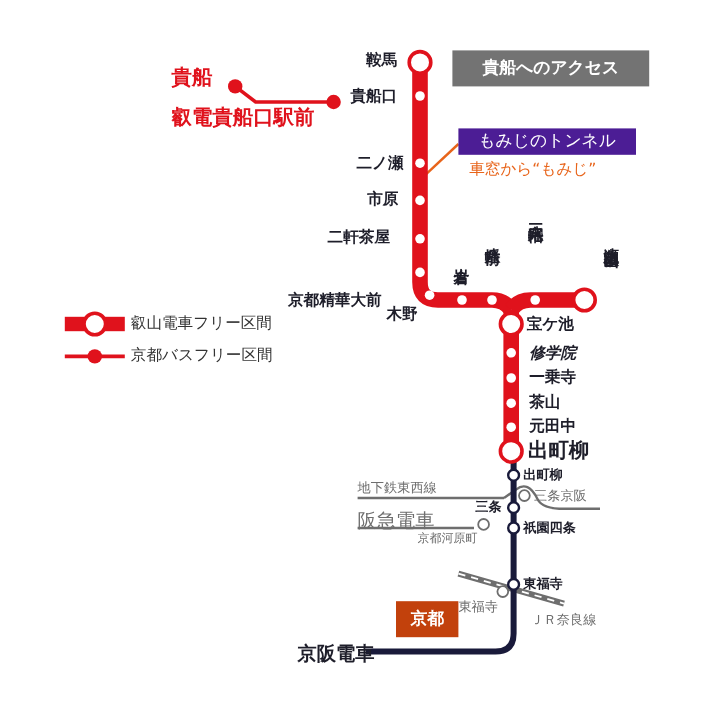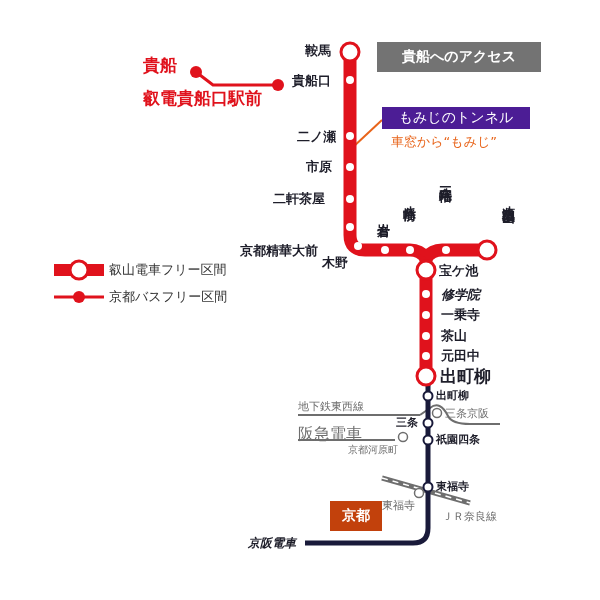--- a/index.html
+++ b/index.html
@@ -122,21 +122,21 @@
 <div class="lbl" style="left:441px;top:349px;">元田中</div>
 <div class="lbl" style="left:440px;top:368px;font-size:17px;">出町柳</div>
 
 <div class="lbl gray" style="left:109px;top:263px;color:#333;">叡山電車フリー区間</div>
 <div class="lbl gray" style="left:109px;top:290px;color:#333;">京都バスフリー区間</div>
 
 <div class="lbl" style="left:436px;top:390px;font-size:11px;">出町柳</div>
 <div class="lbl" style="left:396px;top:417px;font-size:11px;">三条</div>
 <div class="lbl" style="left:436px;top:434px;font-size:11px;">祇園四条</div>
 <div class="lbl" style="left:436px;top:481px;font-size:11px;">東福寺</div>
-<div class="lbl" style="left:248px;top:537px;font-size:12px;font-style:italic;">京阪電車</div>
+<div class="lbl" style="left:248px;top:537px;font-size:16px;">京阪電車</div>
 
 <div class="lbl gray" style="left:298px;top:401px;font-size:11px;">地下鉄東西線</div>
 <div class="lbl gray" style="left:445px;top:408px;font-size:11px;">三条京阪</div>
 <div class="lbl gray" style="left:298px;top:426px;font-size:16px;">阪急電車</div>
 <div class="lbl gray" style="left:348px;top:445px;font-size:10px;">京都河原町</div>
 <div class="kyoto-box">京都</div>
 <div class="lbl gray" style="left:382px;top:500px;font-size:11px;">東福寺</div>
 <div class="lbl gray" style="left:442px;top:511px;font-size:11px;">ＪＲ奈良線</div>
 
 </body></html>

